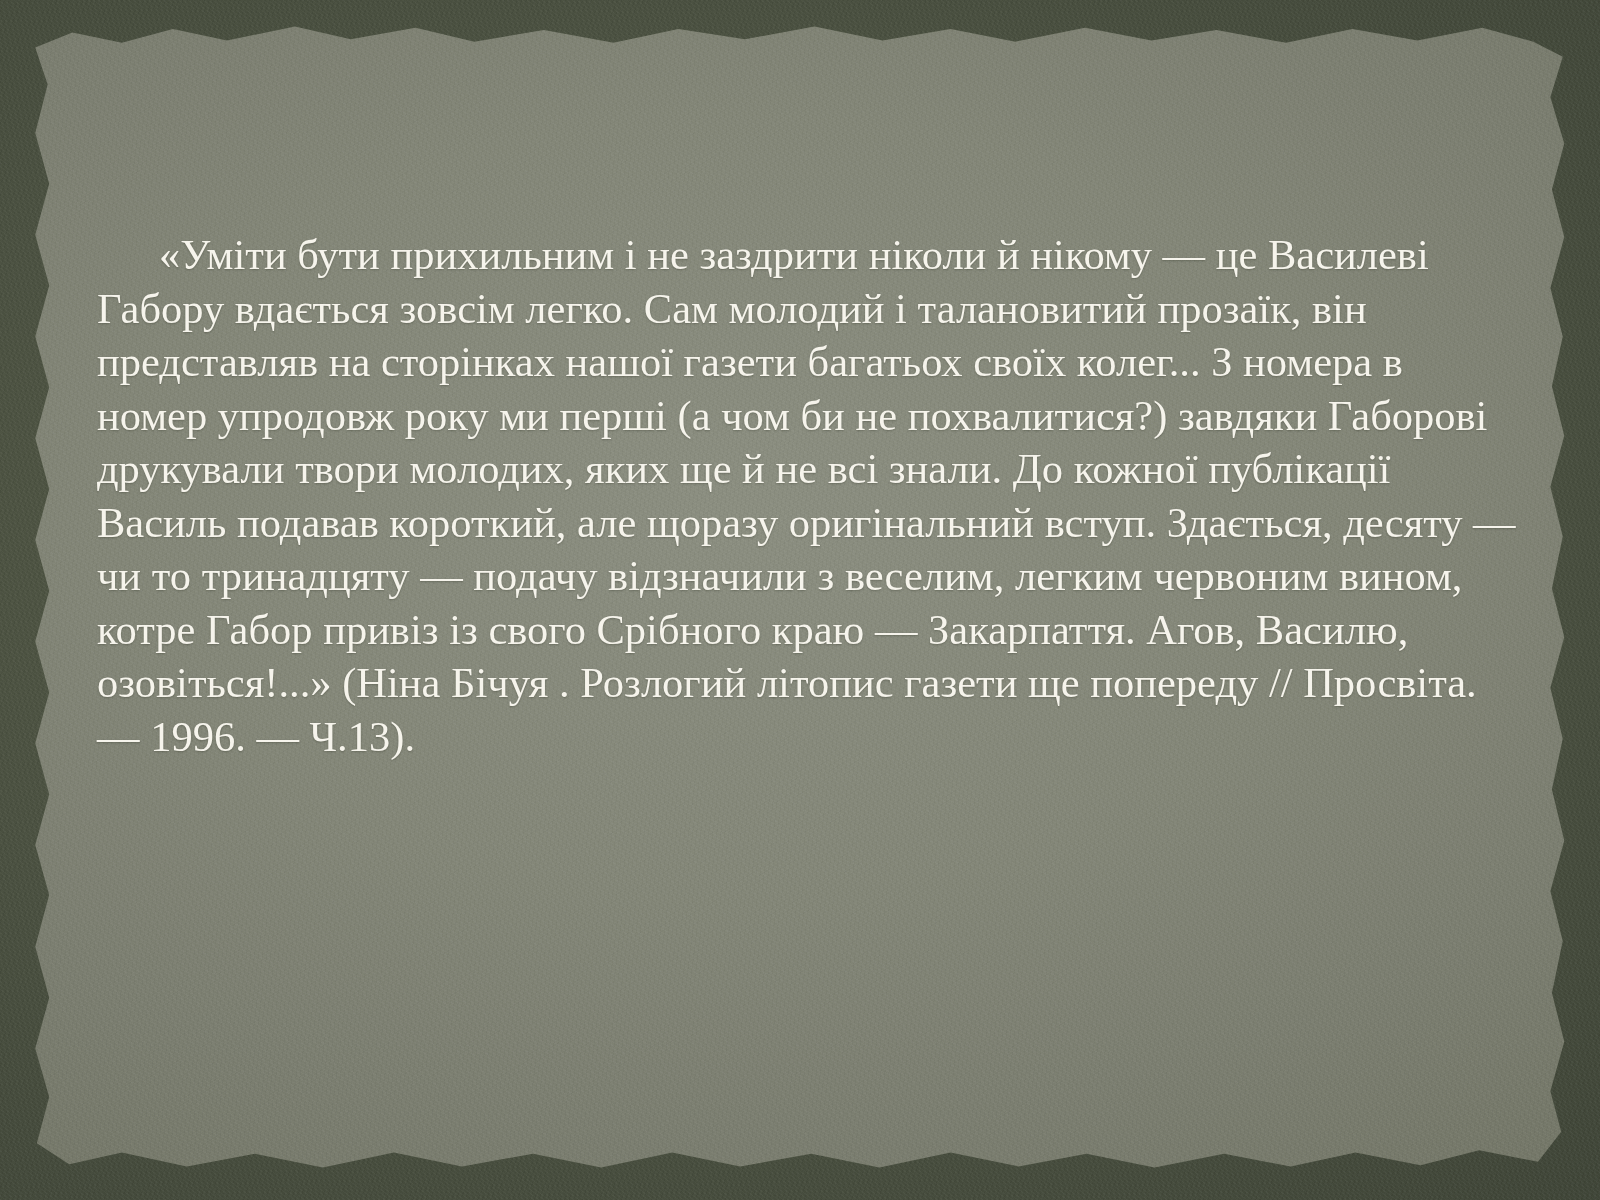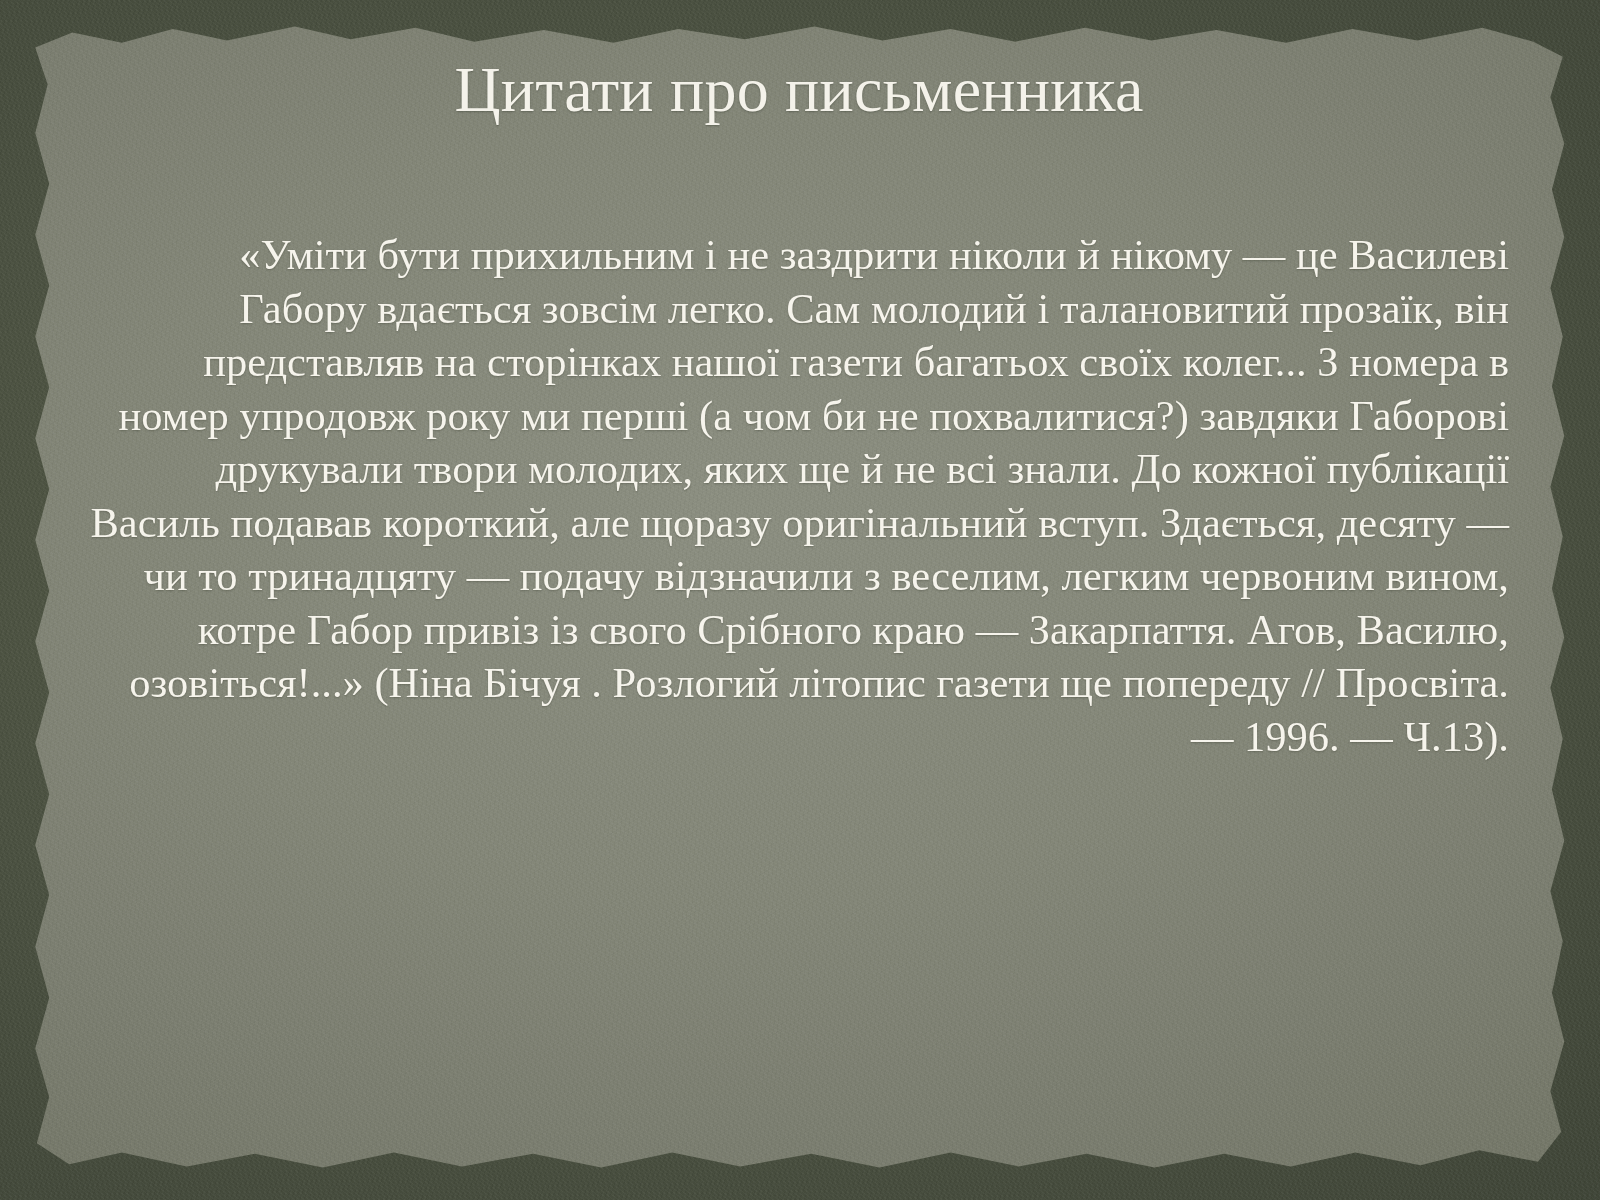--- a/index.html
+++ b/index.html
@@ -105,39 +105,38 @@
     font-size:64px;
     font-weight:400;
     line-height:1.05;
     letter-spacing:.2px;
     text-shadow:0 1px 2px rgba(35,40,28,.35);
     white-space:nowrap;
   }
 
   #quote-body{
     position:absolute;
-    left:63px; top:206px;
+    left:71px; top:206px;
     width:1420px;
     color:#f6f4ec;
     font-size:42.5px;
     line-height:53.5px;
-    text-align:right;
+    text-align:left;
     text-indent:62px;
     text-shadow:0 1px 2px rgba(35,40,28,.30);
   }
 </style>
 </head>
 <body>
 
 <div id="slide">
 
   <div id="paper">
     <div id="paper-texture"></div>
   </div>
 
   <div id="content">
 
-    <h1 id="slide-title">Цитати про письменника</h1>
 
     <div id="quote-body">«Уміти бути прихильним і не заздрити ніколи й нікому — це Василеві Габору вдається зовсім легко. Сам молодий і талановитий прозаїк, він представляв на сторінках нашої газети багатьох своїх колег... З номера в номер упродовж року ми перші (а чом би не похвалитися?) завдяки Габорові друкували твори молодих, яких ще й не всі знали. До кожної публікації Василь подавав короткий, але щоразу оригінальний вступ. Здається, десяту — чи то тринадцяту — подачу відзначили з веселим, легким червоним вином, котре Габор привіз із свого Срібного краю — Закарпаття. Агов, Василю, озовіться!...» (Ніна Бічуя . Розлогий літопис газети ще попереду // Просвіта. — 1996. — Ч.13).</div>
 
   </div>
 </div>
 
 </body></html>

